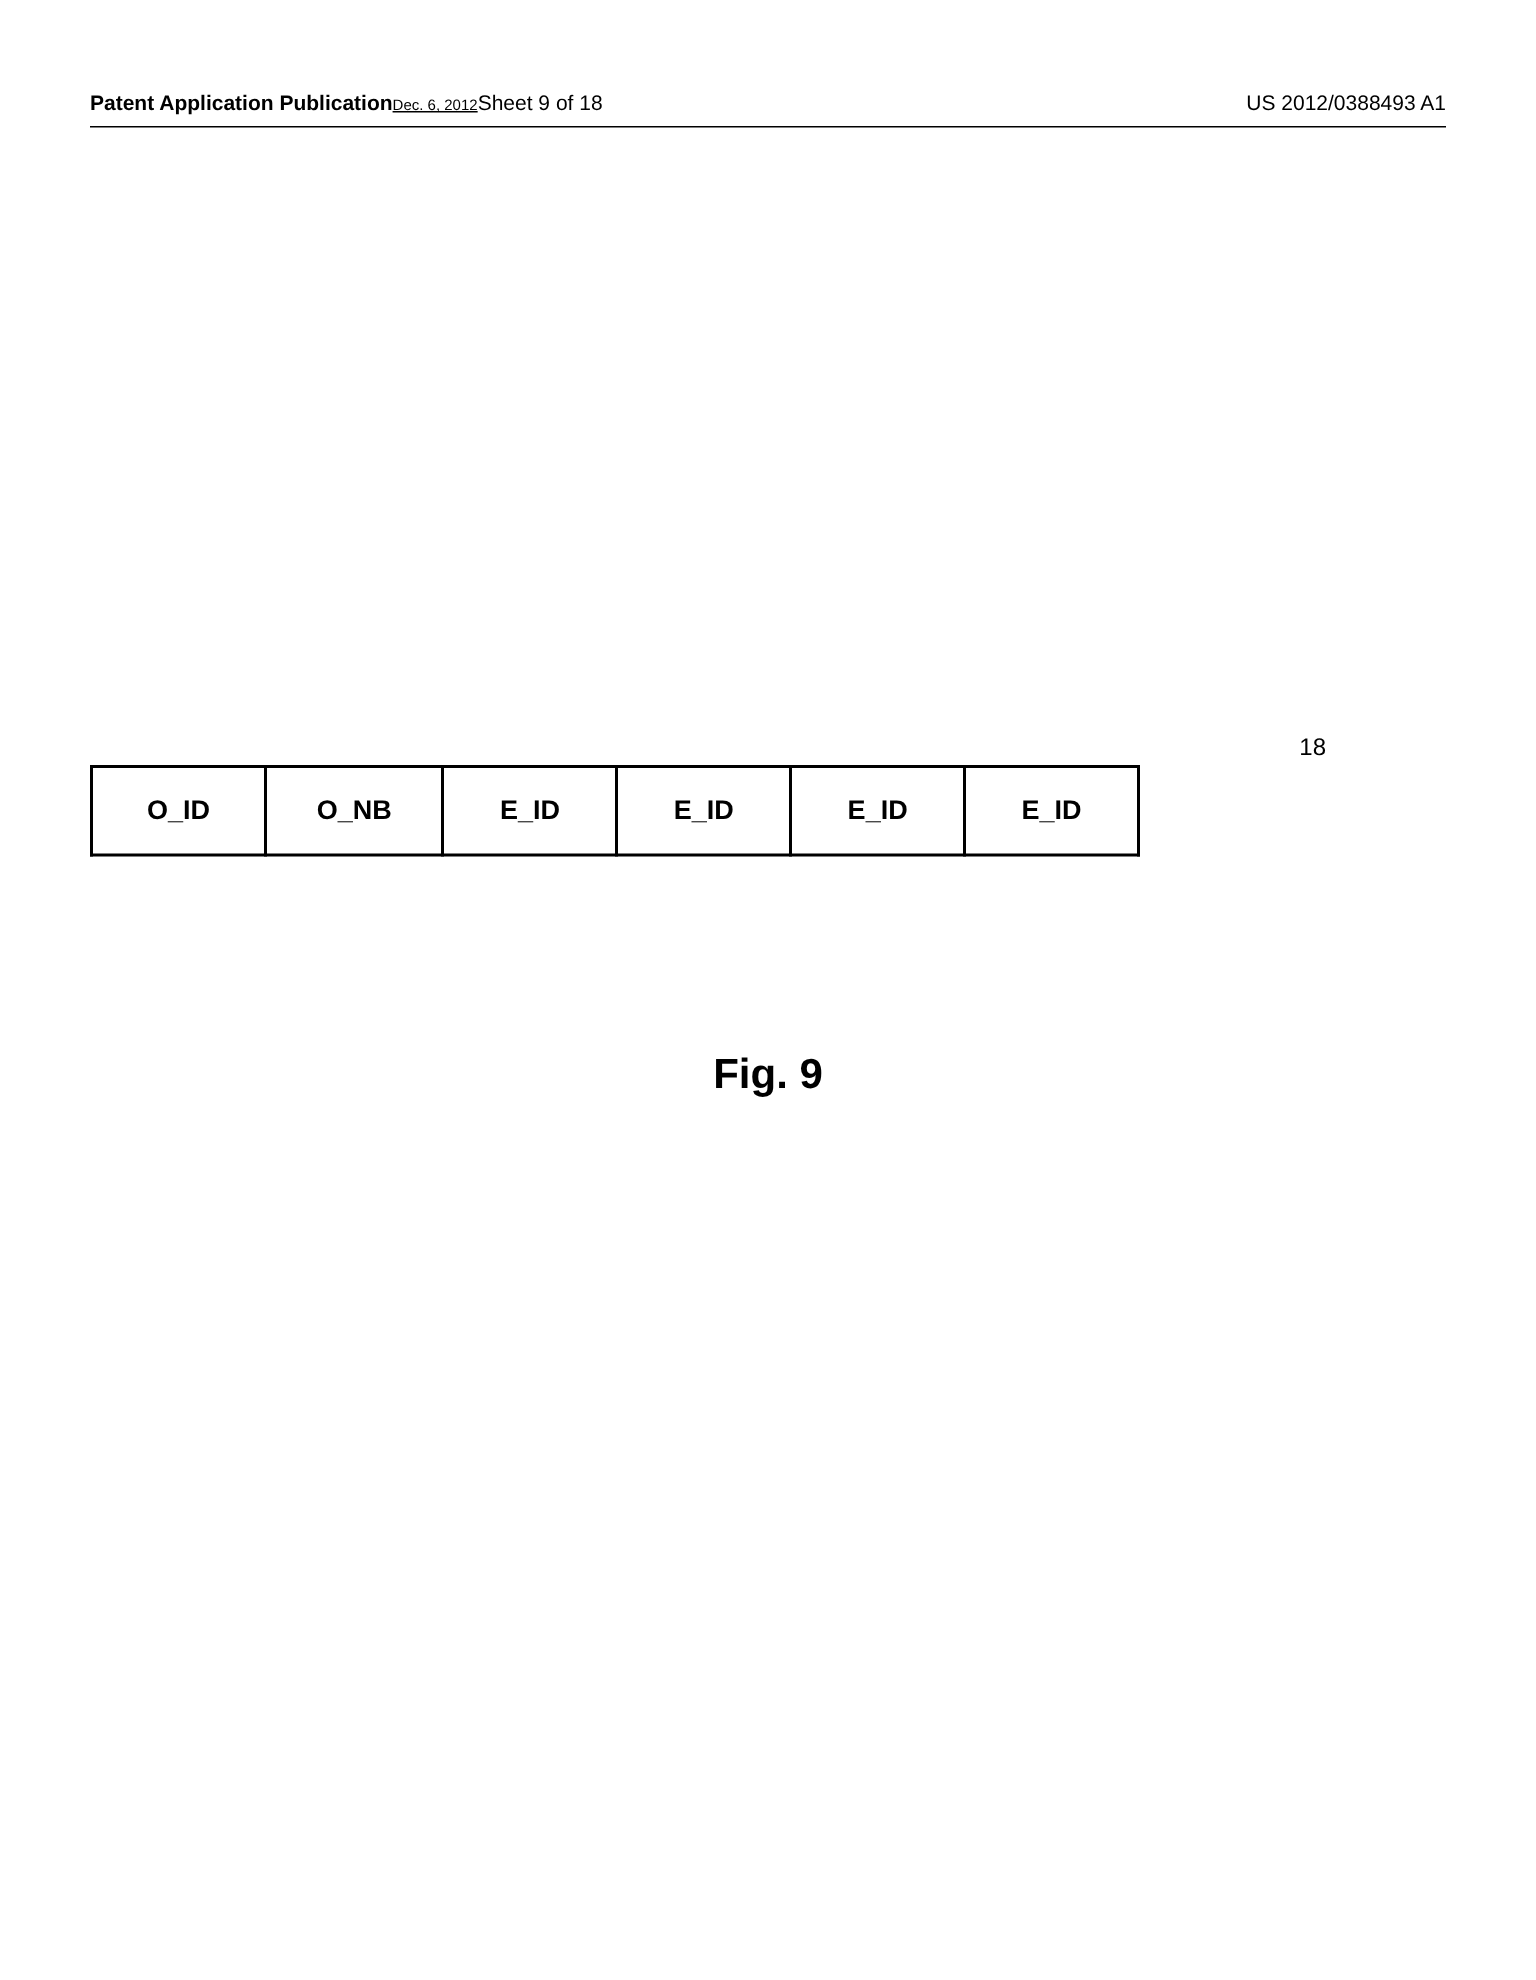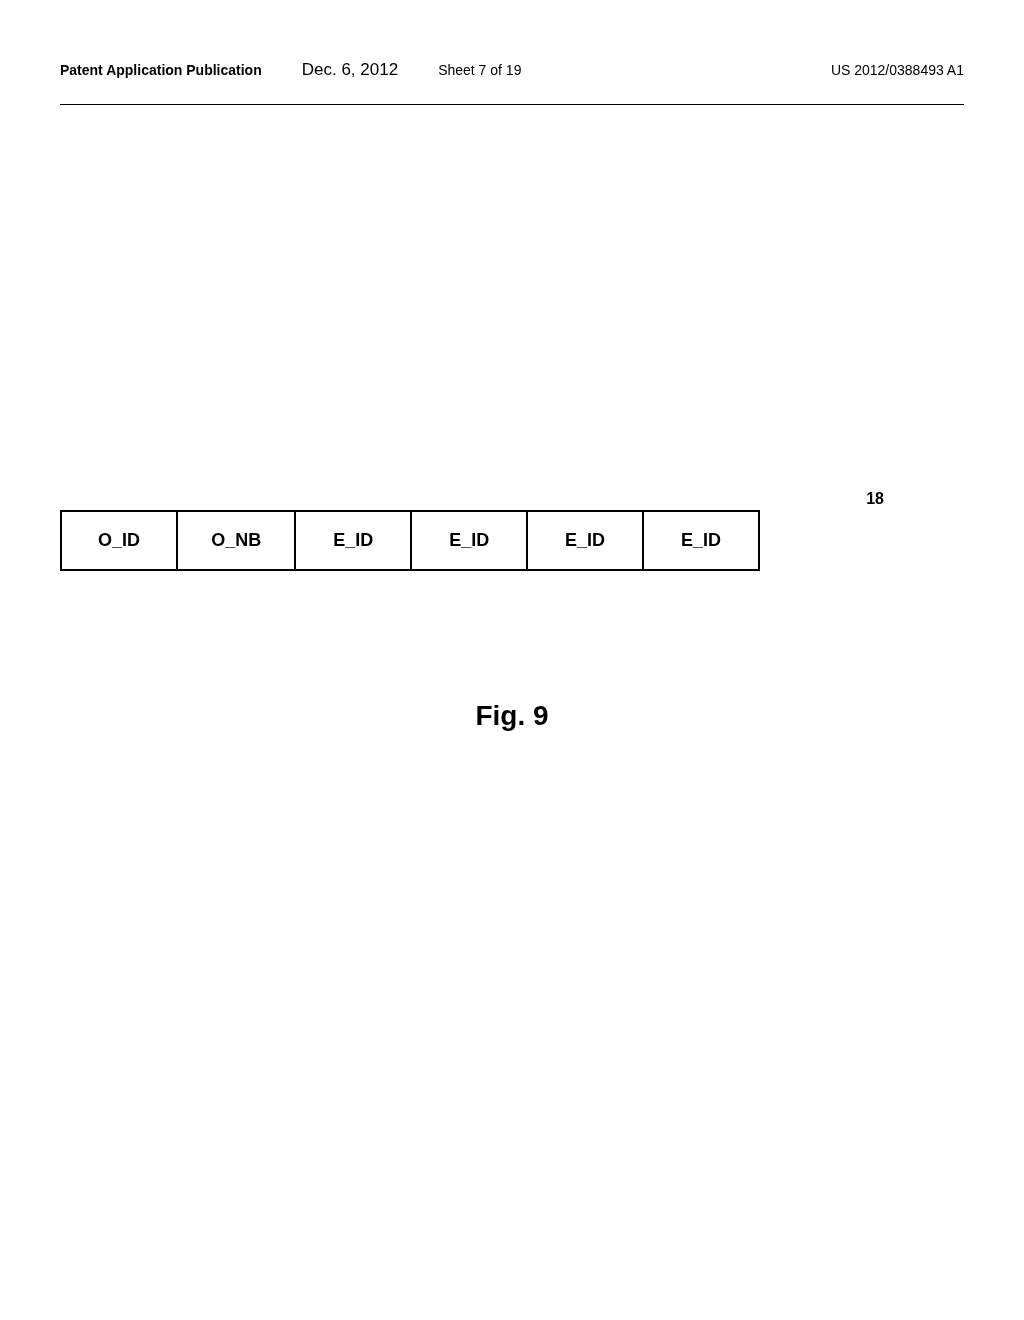--- a/index.html
+++ b/index.html
@@ -17,49 +17,49 @@
       overflow: hidden;
     }
 
     .header {
       position: absolute;
       top: 60px;
       left: 60px;
       right: 60px;
       display: flex;
       align-items: baseline;
-      gap: 40px;
       border-bottom: 1px solid #000;
-      padding-bottom: 24px;
+      padding-bottom: 8px;
     }
 
     .header-pub {
       font-size: 14px;
       font-weight: bold;
     }
 
     .header-date {
-      font-size: 17px;
+      font-size: 10px;
+      text-decoration: underline;
     }
 
     .header-sheet {
       font-size: 14px;
     }
 
     .header-patent {
       font-size: 14px;
       margin-left: auto;
     }
 
     .figure-number {
       position: absolute;
       top: 490px;
       right: 140px;
       font-size: 16px;
-      font-weight: bold;
+      font-weight: normal;
     }
 
     .table-container {
       position: absolute;
       top: 510px;
       left: 60px;
       right: 140px;
     }
 
     .data-table {
@@ -86,21 +86,21 @@
       font-size: 28px;
       font-weight: bold;
     }
   </style>
 </head>
 <body>
 
 <div class="header">
   <span class="header-pub">Patent Application Publication</span>
   <span class="header-date">Dec. 6, 2012</span>
-  <span class="header-sheet">Sheet 7 of 19</span>
+  <span class="header-sheet">Sheet 9 of 18</span>
   <span class="header-patent">US 2012/0388493 A1</span>
 </div>
 
 <div class="figure-number">18</div>
 
 <div class="table-container">
   <table class="data-table">
     <tbody>
       <tr>
         <td>O_ID</td>

